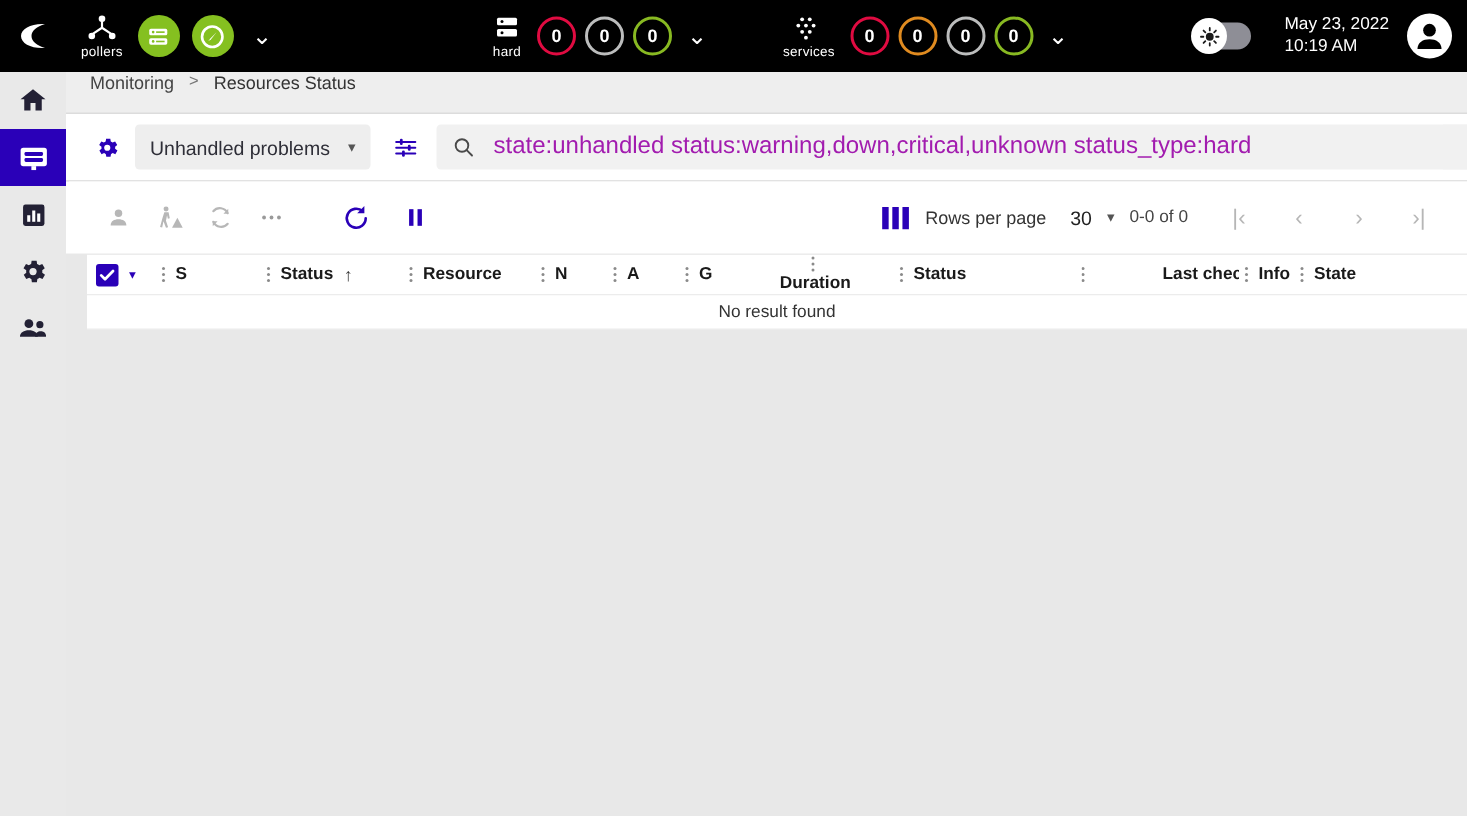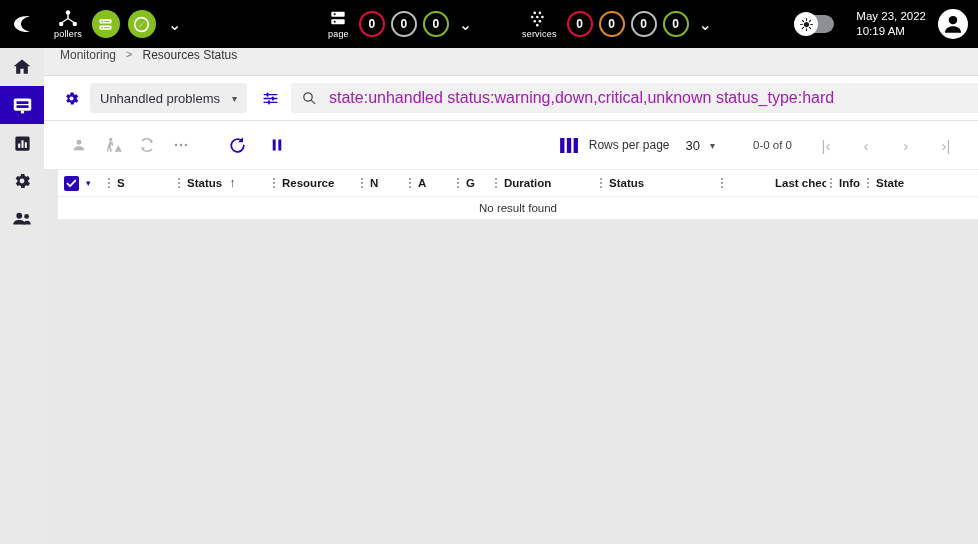--- a/index.html
+++ b/index.html
@@ -119,21 +119,21 @@
   }
   .act-btn {
     width: 34px; height: 34px; display: flex; align-items: center; justify-content: center;
     cursor: pointer;
   }
   .act-btn.disabled { cursor: default; }
   #actionbar .spacer { flex: 1; }
   #columns-icon { display: flex; align-items: center; cursor: pointer; margin-right: 10px; }
   .rpp-label { font-size: 12px; color: #333; margin-right: 16px; }
   #rpp-value {
-    font-size: 13px; color: #222; display: flex; align-items: center; cursor: pointer; margin-right: 38px;
+    font-size: 13px; color: #222; display: flex; align-items: center; cursor: pointer; margin-right: 10px;
   }
   #rpp-value .fcaret { margin-left: 10px; color: #555; font-size: 10px; }
   #range-label { font-size: 11.5px; color: #444; margin-right: 14px; }
   .pager {
     width: 40px; height: 30px; display: flex; align-items: center; justify-content: center;
     color: #b6b6b6; font-size: 15px; cursor: pointer;
   }
 
   
   #table {
@@ -260,21 +260,21 @@
   </div>
 
   <div class="tb-group" style="left:284px;">
     <div class="tb-stack">
       <svg width="20" height="17" viewBox="0 0 24 20">
         <rect x="4" y="2" width="16" height="6" rx="1.2" fill="#fff"></rect>
         <rect x="4" y="11" width="16" height="6" rx="1.2" fill="#fff"></rect>
         <circle cx="8" cy="5" r="1.2" fill="#000"></circle>
         <circle cx="8" cy="14" r="1.2" fill="#000"></circle>
       </svg>
-      <span class="tb-label">page</span>
+      <span class="tb-label">hard</span>
     </div>
     <div class="counter c-red">0</div>
     <div class="counter c-gray">0</div>
     <div class="counter c-green">0</div>
     <span class="caret-dn">⌄</span>
   </div>
 
   <div class="tb-group" style="left:478px;">
     <div class="tb-stack">
       <svg width="22" height="17" viewBox="0 0 24 20">
@@ -479,21 +479,21 @@
         <span>A</span>
       </div>
       <div class="th" style="width: 38px;">
         <span class="grip">
           <i></i>
           <i></i>
           <i></i>
         </span>
         <span>G</span>
       </div>
-      <div class="th" style="width: 105px;">
+      <div class="th" style="width: 105px; flex-direction: column;">
         <span class="grip">
           <i></i>
           <i></i>
           <i></i>
         </span>
         <span>Duration</span>
       </div>
       <div class="th" style="width: 125px;">
         <span class="grip">
           <i></i>

